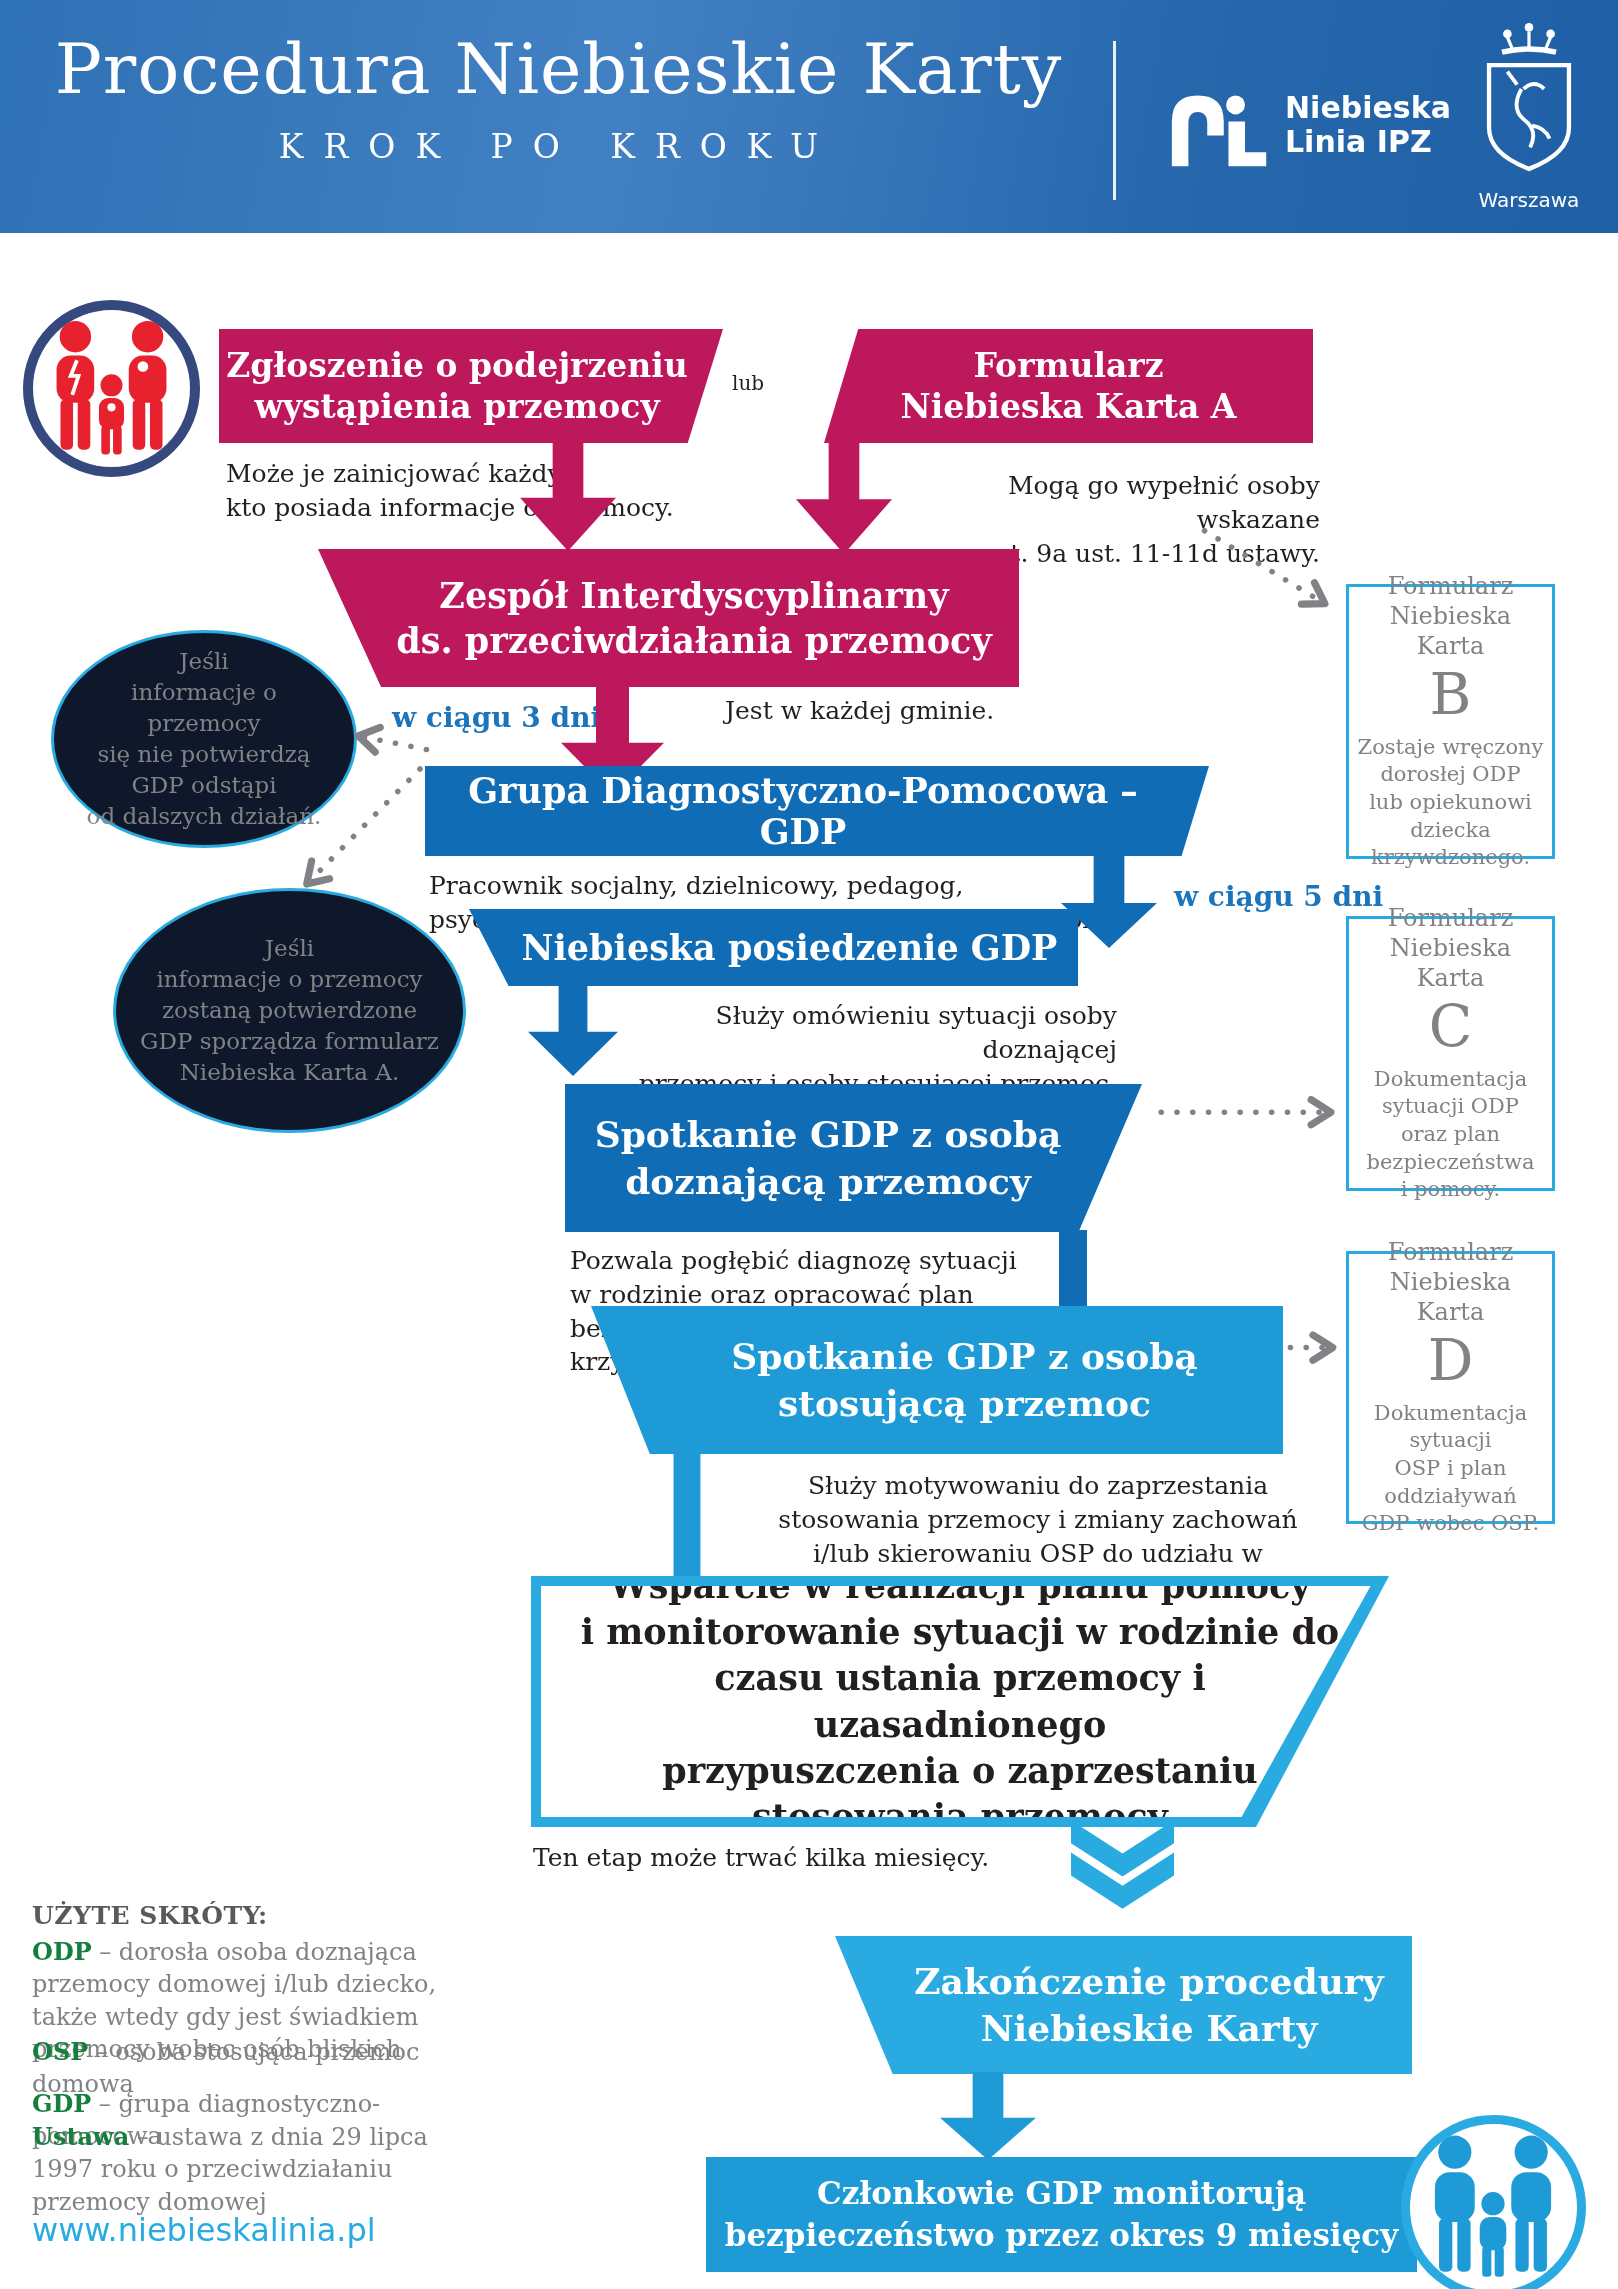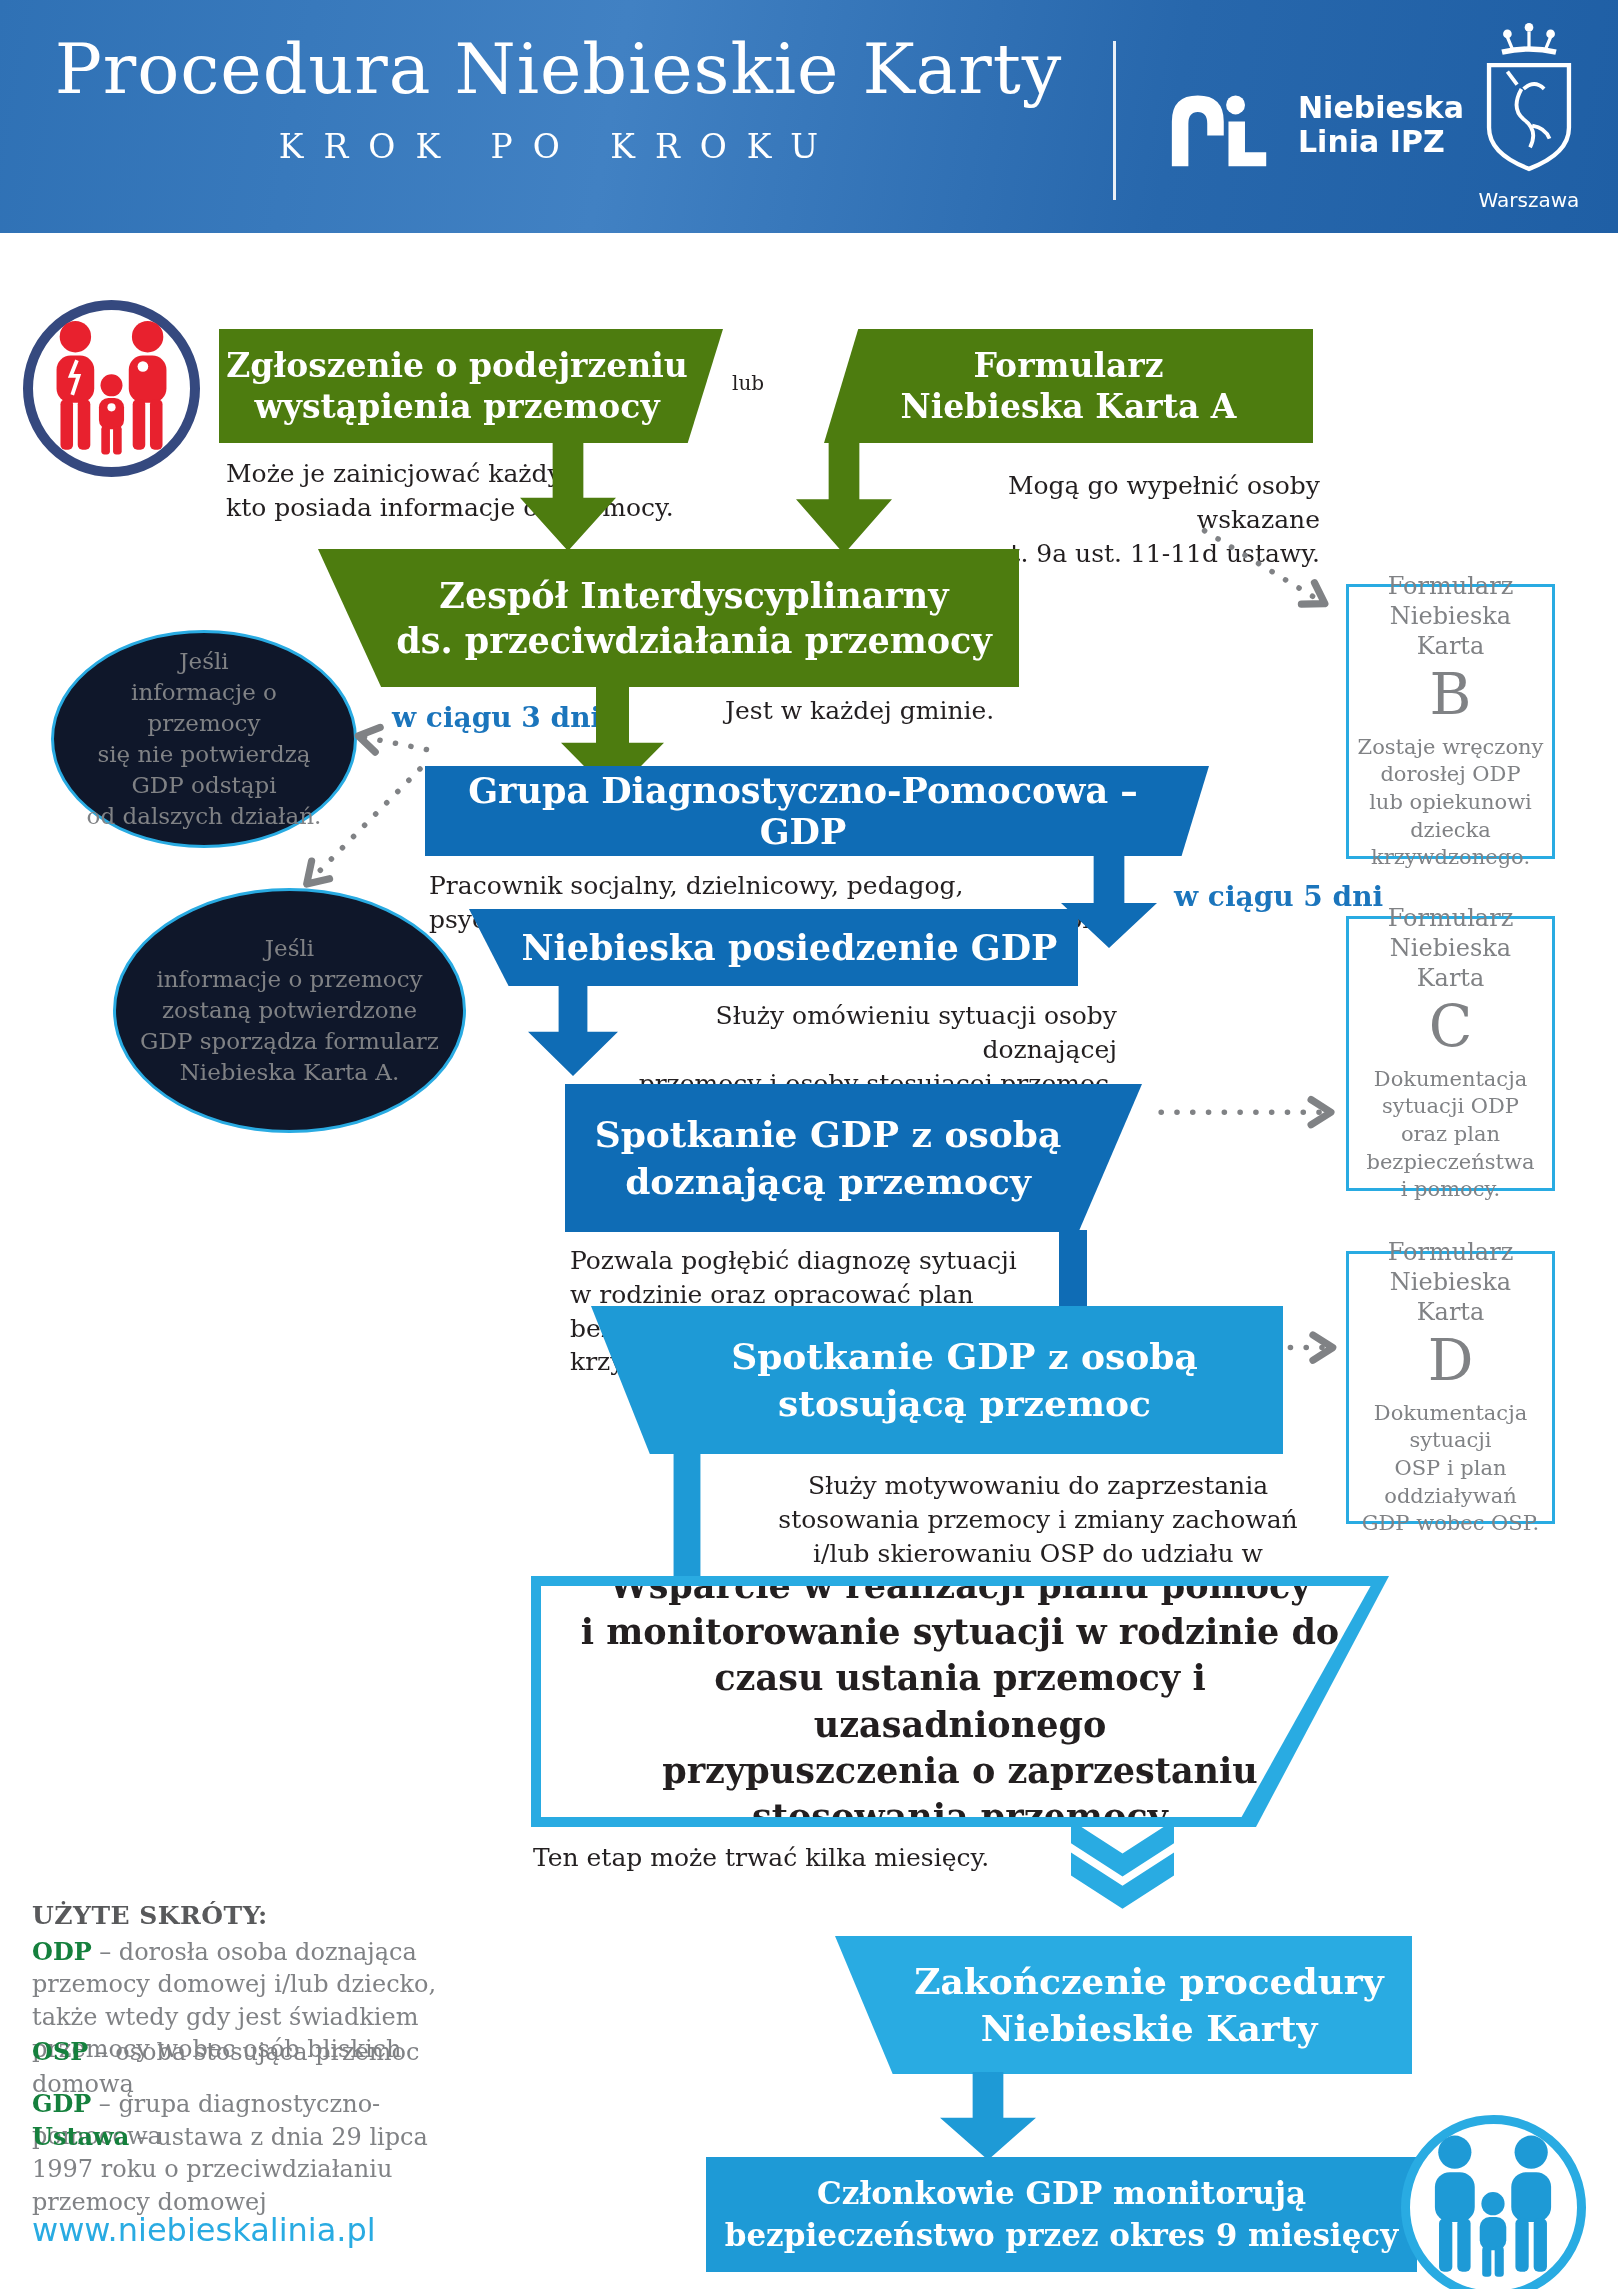--- a/index.html
+++ b/index.html
@@ -7,29 +7,29 @@
         font-family:"DejaVu Serif",serif;color:#231f20;}
   .abs{position:absolute;}
 
   
   .header{position:absolute;left:0;top:0;width:1619px;height:233px;
           background:linear-gradient(100deg,#2f71b5 0%,#4181c3 38%,#2767ac 72%,#1f5fa5 100%);}
   .title-wrap{position:absolute;left:28px;top:28px;width:1061px;text-align:center;color:#fff;}
   .page-title{margin:0;font-size:70px;font-weight:normal;letter-spacing:0.9px;}
   .page-subtitle{margin-top:16.6px;font-size:33px;letter-spacing:20px;}
   .hdr-divider{position:absolute;left:1113px;top:41px;width:2.8px;height:159px;background:#fff;opacity:.9;}
-  .nl-logo{position:absolute;left:1161px;top:79px;display:flex;align-items:center;gap:28px;color:#fff;}
+  .nl-logo{position:absolute;left:1161px;top:79px;display:flex;align-items:center;gap:15px;color:#fff;}
   .nl-text{font-family:"DejaVu Sans",sans-serif;font-weight:bold;font-size:30px;line-height:1.12;}
   .crest{position:absolute;left:1469px;top:22px;width:120px;text-align:center;color:#fff;}
   .crest-city{font-family:"DejaVu Sans",sans-serif;font-size:20px;margin-top:3.7px;}
 
   
   .box{position:absolute;display:flex;align-items:center;justify-content:center;
        color:#fff;font-weight:bold;text-align:center;white-space:pre-line;box-sizing:border-box;}
-  .navy{background:#4d7c0f;} .blue{background:#0f6cb5;} .light{background:#1e9ad6;} .cyan-bg{background:#29abe2;}
+  .navy{background:#be185d;} .blue{background:#0f6cb5;} .light{background:#1e9ad6;} .cyan-bg{background:#29abe2;}
 
   .b-report {left:219px;top:329px;width:504px;height:114px;font-size:33px;line-height:1.25;
              clip-path:polygon(0 0,100% 0,93% 100%,0 100%);padding-right:28px;}
   .b-forma  {left:824px;top:329px;width:489px;height:114px;font-size:33px;line-height:1.25;
              clip-path:polygon(7% 0,100% 0,100% 100%,0 100%);}
   .b-team   {left:318px;top:549px;width:701px;height:138px;font-size:35px;line-height:1.3;
              clip-path:polygon(0 0,100% 0,100% 100%,9% 100%);padding-left:51px;}
   .b-gdp    {left:425px;top:766px;width:784px;height:90px;font-size:35px;
              clip-path:polygon(0 0,100% 0,96.5% 100%,0 100%);padding-right:28px;}
   .b-first  {left:469px;top:909px;width:609px;height:77px;font-size:35px;

